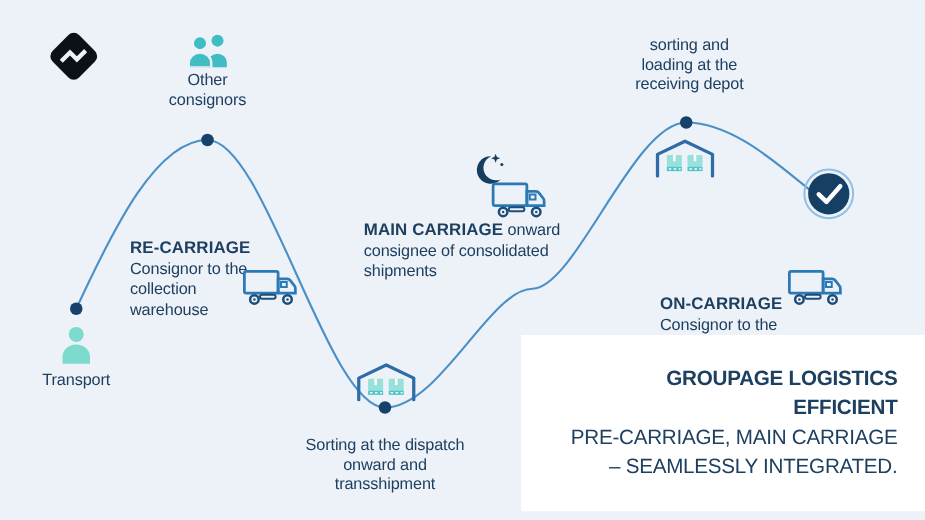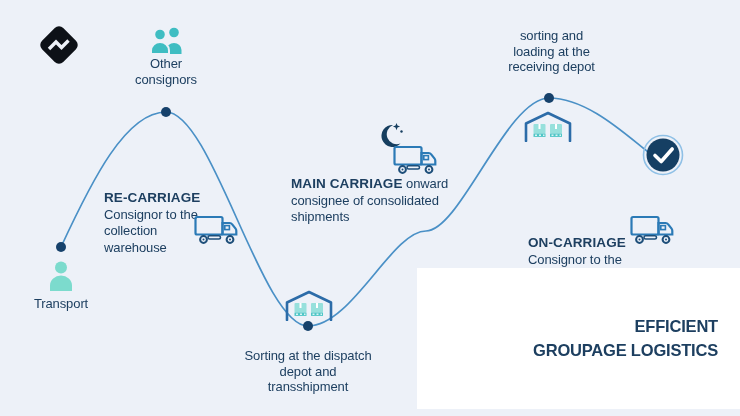--- a/index.html
+++ b/index.html
@@ -91,21 +91,21 @@
         <rect x="17" y="26.6" width="2" height="1.2" fill="#ffffff"></rect>
         <rect x="21" y="26.6" width="1.5" height="1.2" fill="#ffffff"></rect>
       <rect x="28" y="16" width="12" height="9.5" rx="1" fill="#97e0dc"></rect>
       <rect x="33" y="16" width="2" height="5" fill="#ffffff"></rect>
       <rect x="28" y="25.5" width="12" height="3.4" fill="#4fc6c6"></rect>
       <rect x="29.5" y="26.6" width="2" height="1.2" fill="#ffffff"></rect>
         <rect x="33.5" y="26.6" width="2" height="1.2" fill="#ffffff"></rect>
         <rect x="37.5" y="26.6" width="1.5" height="1.2" fill="#ffffff"></rect>
     </g>
   </svg>
-  <div class="abs node-label" style="left:243px;top:348px;width:130px;">Sorting at the dispatch depot and transshipment</div>
+  <div class="abs node-label" style="left:243px;top:348px;width:130px;">Sorting at the dispatch onward and transshipment</div>
 
   <svg class="abs" style="left:378px;top:121px;" width="26" height="28" viewBox="0 0 26 28">
     <path d="M15,4 A11,11 0 1 0 22.5,22.5 A9,9 0 1 1 15,4 Z" fill="#163e5f"></path>
     <path d="M18.5,2 l1,2.6 2.6,1 -2.6,1 -1,2.6 -1,-2.6 -2.6,-1 2.6,-1 Z" fill="#163e5f"></path>
     <circle cx="23.5" cy="10.5" r="1.2" fill="#163e5f"></circle>
   </svg>
   <svg class="abs" style="left:392px;top:142px;" width="46" height="34" viewBox="0 0 46 34">
     <rect x="2.5" y="5" width="27" height="17.5" rx="1.5" fill="none" stroke="#2b7ab6" stroke-width="2.2"></rect>
     <path d="M29.5,11 h7.2 q1.5,0 2.3,1.1 l3.4,4.3 q0.9,1.1 0.9,2.3 v3.8 h-13.8 z" fill="none" stroke="#2b7ab6" stroke-width="2.2"></path>
     <rect x="31.8" y="13.6" width="4.6" height="4" fill="none" stroke="#2b7ab6" stroke-width="1.6"></rect>
@@ -147,17 +147,19 @@
     <path d="M29.5,11 h7.2 q1.5,0 2.3,1.1 l3.4,4.3 q0.9,1.1 0.9,2.3 v3.8 h-13.8 z" fill="none" stroke="#2b7ab6" stroke-width="2.2"></path>
     <rect x="31.8" y="13.6" width="4.6" height="4" fill="none" stroke="#2b7ab6" stroke-width="1.6"></rect>
     <rect x="15" y="23.8" width="12.5" height="3.2" rx="1.6" fill="none" stroke="#1d4e79" stroke-width="1.6"></rect>
     <circle cx="10.5" cy="27.5" r="3.4" fill="#edf1f8" stroke="#1d4e79" stroke-width="2"></circle>
     <circle cx="10.5" cy="27.5" r="1" fill="#1d4e79"></circle>
     <circle cx="37" cy="27.5" r="3.4" fill="#edf1f8" stroke="#1d4e79" stroke-width="2"></circle>
     <circle cx="37" cy="27.5" r="1" fill="#1d4e79"></circle>
   </svg>
 
   <div id="infobox" class="abs">
+    <div class="b">GROUPAGE LOGISTICS</div>
     <div class="b">EFFICIENT</div>
-    <div class="b">GROUPAGE LOGISTICS</div>
+    <div>PRE-CARRIAGE, MAIN CARRIAGE</div>
+    <div>– SEAMLESSLY INTEGRATED.</div>
   </div>
 
 </div>
 
 </body></html>

